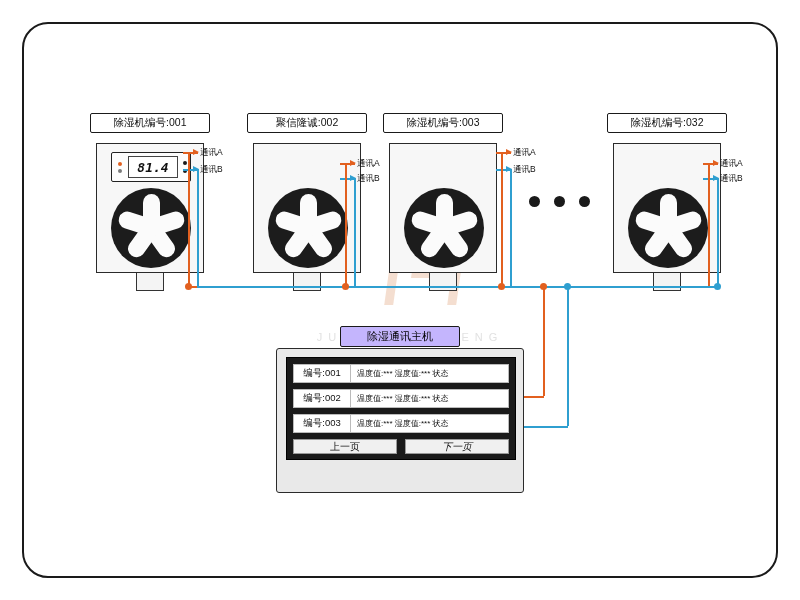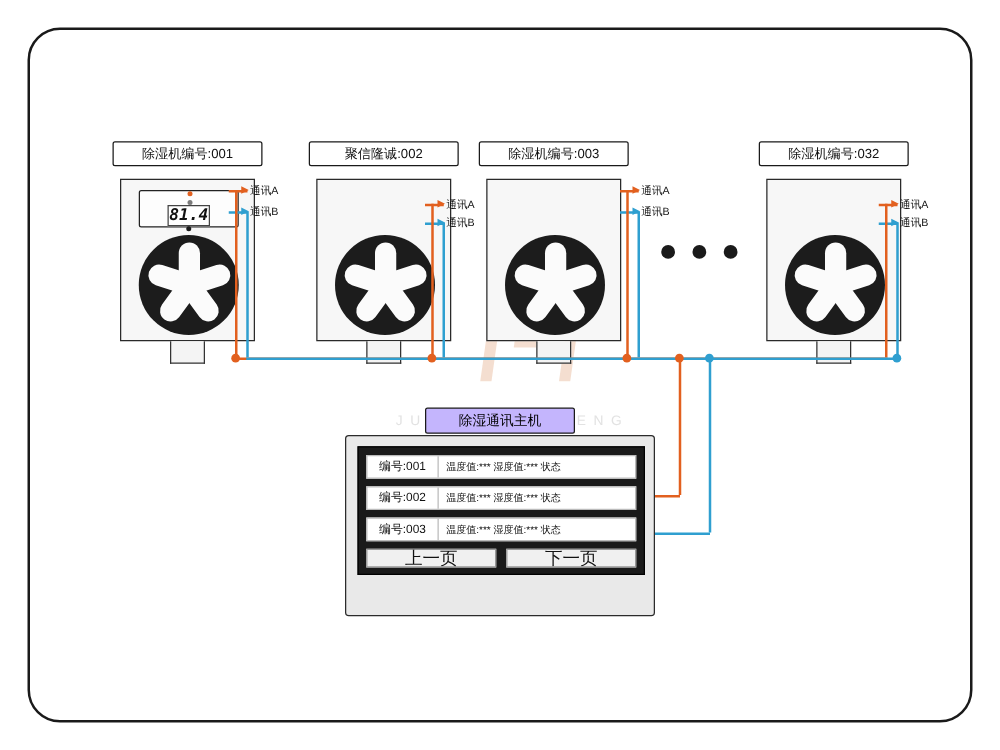--- a/index.html
+++ b/index.html
@@ -128,21 +128,20 @@
     position: absolute;
     left: 14px; top: 8px;
     width: 80px;
     height: 30px;
     border: 1.5px solid #222;
     background: #fdfdfd;
     box-sizing: border-box;
     display: flex;
     align-items: center;
     border-radius: 2px;
-    flex-direction: column;
   }
   .panel-leds {
     width: 12px;
     display: flex;
     flex-direction: column;
     align-items: center;
     justify-content: center;
     gap: 3px;
     margin-left: 2px;
   }
@@ -346,25 +345,25 @@
   }
   .pg {
     flex: 1;
     height: 15px;
     background: #f0f0f0;
     border: 1px solid #999;
     box-sizing: border-box;
     display: flex;
     align-items: center;
     justify-content: center;
-    font-size: 14px;
+    font-size: 10px;
     color: #111;
     margin-right: 8px;
   }
-  .pg:last-child { margin-right: 0; }
+  .pg:last-child { margin-right: 0; font-style: italic; }
   .host-keys {
     position: absolute;
     left: 9px;
     top: 118px;
     width: 230px;
     display: flex;
     justify-content: space-between;
   }
   .key {
     width: 40px;

